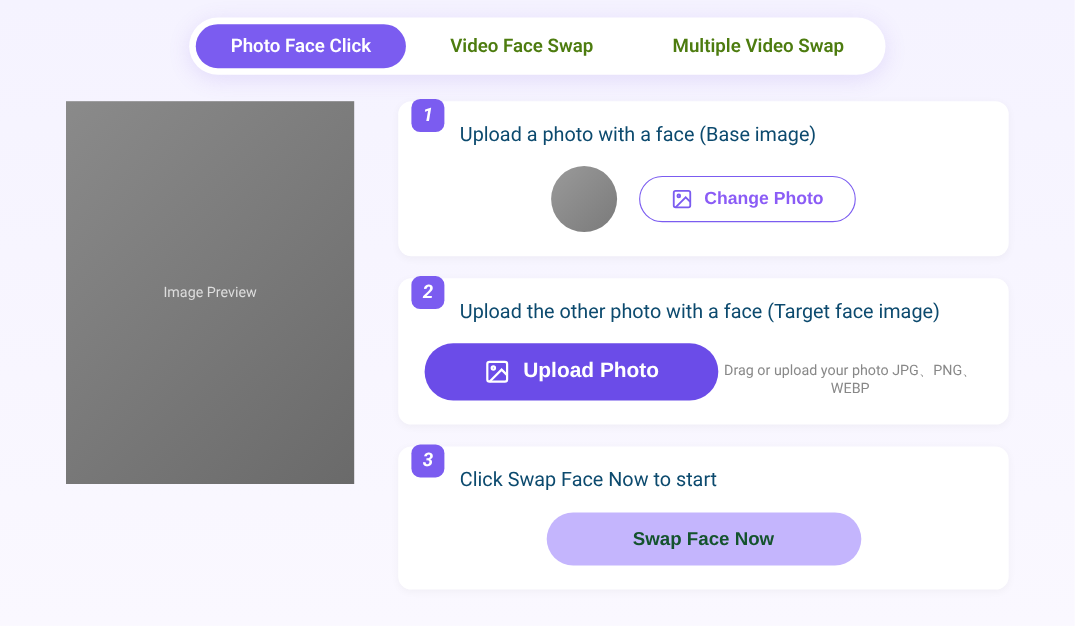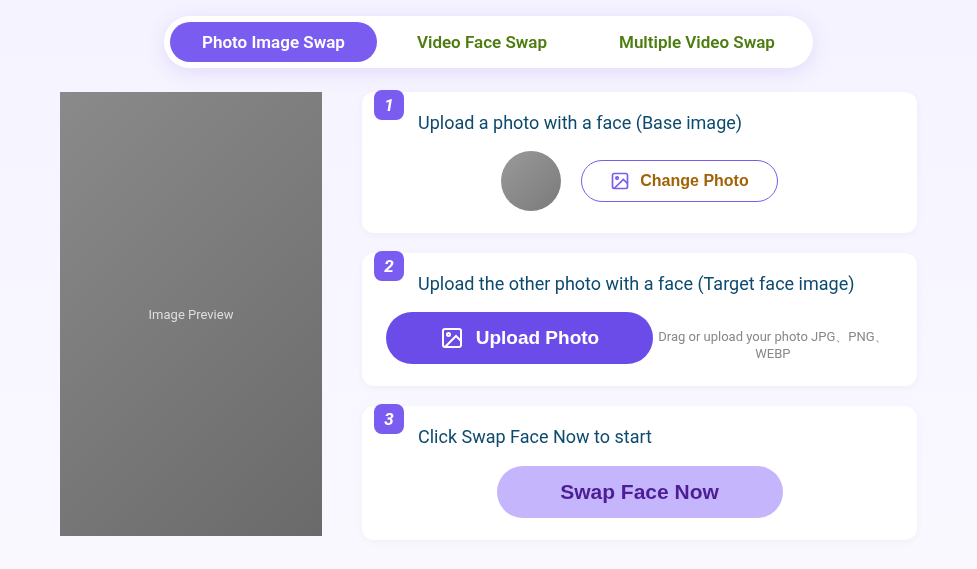--- a/index.html
+++ b/index.html
@@ -36,21 +36,21 @@
       background: #7b5cf0;
       color: #fff;
     }
     .main {
       display: flex;
       gap: 40px;
       padding: 0 60px;
     }
     .preview {
       width: 262px;
-      height: 444px;
+      height: 348px;
       background: linear-gradient(135deg, #8a8a8a 0%, #6a6a6a 100%);
       display: flex;
       align-items: center;
       justify-content: center;
       color: #ddd;
       font-size: 13px;
       text-align: center;
       flex-shrink: 0;
     }
     .steps {
@@ -102,21 +102,21 @@
       background: linear-gradient(135deg, #9a9a9a, #7a7a7a);
       flex-shrink: 0;
     }
     .btn-outline {
       display: flex;
       align-items: center;
       gap: 10px;
       padding: 10px 28px;
       border: 1.5px solid #7b5cf0;
       border-radius: 24px;
-      color: #a16207;
+      color: #8b5cf6;
       font-size: 16px;
       font-weight: 600;
       background: #fff;
       cursor: pointer;
     }
     .btn-primary {
       display: flex;
       align-items: center;
       justify-content: center;
       gap: 12px;
@@ -130,24 +130,24 @@
       cursor: pointer;
       width: 286px;
       margin: 0 auto;
     }
     .btn-disabled {
       display: flex;
       align-items: flex-start;
       justify-content: center;
       padding: 14px 40px;
       background: #c4b5fd;
-      color: #4c1d95;
+      color: #14532d;
       border: none;
       border-radius: 28px;
-      font-size: 21px;
+      font-size: 17px;
       font-weight: 700;
       width: 286px;
       margin: 0 auto;
       cursor: not-allowed;
     }
     .hint {
       text-align: center;
       font-size: 13px;
       color: #888;
       margin-top: 12px;
@@ -158,21 +158,21 @@
       align-items: center;
     }
     .icon-svg { width: 20px; height: 20px; }
     .icon-svg-lg { width: 24px; height: 24px; }
   </style>
 </head>
 <body>
 
 <div class="tabs-container">
   <div class="tabs">
-    <div class="tab active">Photo Image Swap</div>
+    <div class="tab active">Photo Face Click</div>
     <div class="tab">Video Face Swap</div>
     <div class="tab">Multiple Video Swap</div>
   </div>
 </div>
 
 <div class="main">
   <div class="preview">
     <span>Image Preview</span>
   </div>
 

